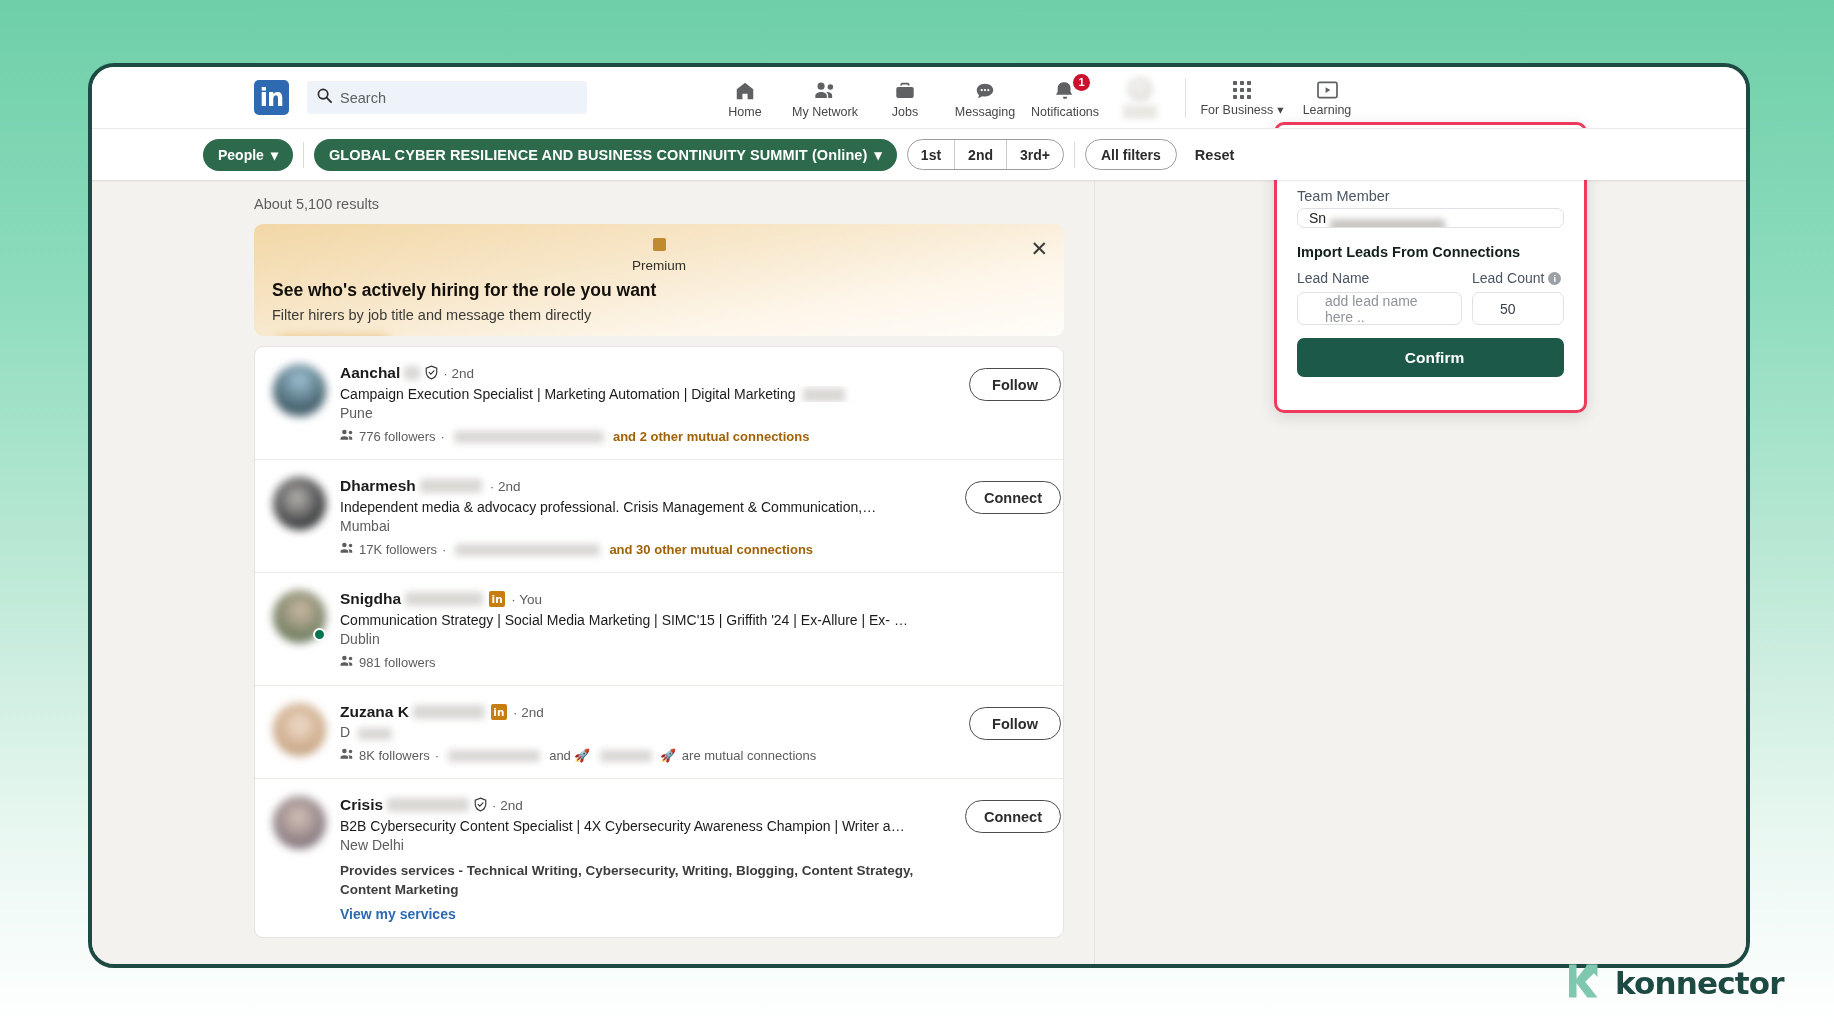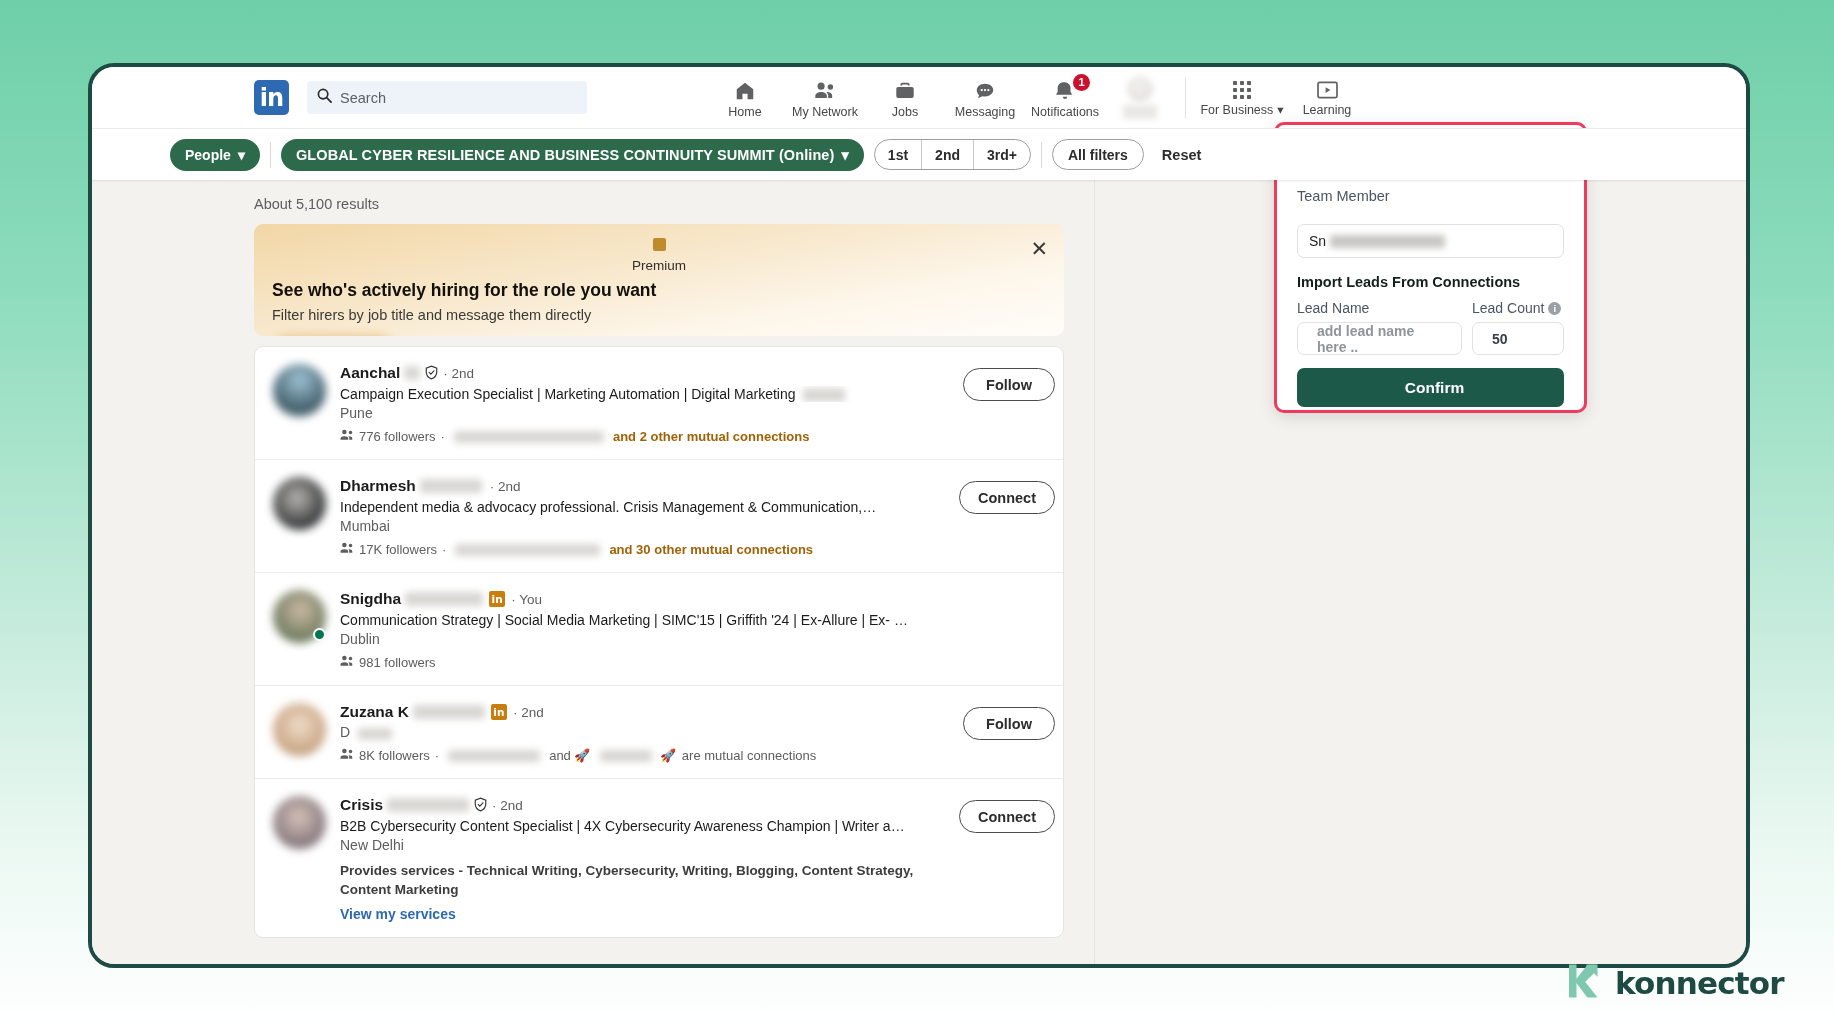--- a/index.html
+++ b/index.html
@@ -76,21 +76,21 @@
   .nav-sep { width: 1px; height: 40px; background: #e3e2e0; margin: 0 10px; }
   .nav-biz { display: flex; flex-direction: column; align-items: center; width: 92px; }
   .nav-biz .lbl { font-size: 12.5px; color: #464748; display: flex; align-items: center; gap: 4px; }
 
   
   .filter-bar {
     height: 52px;
     background: #ffffff;
     border-top: 1px solid #ebeae7;
     display: flex; align-items: center;
-    padding-left: 78px;
+    padding-left: 111px;
     gap: 10px;
     box-shadow: 0 1px 2px rgba(0,0,0,.10);
     position: relative; z-index: 5;
   }
   .pill-green {
     background: #2d6a4c; color: #fff;
     border-radius: 20px; height: 32px;
     display: flex; align-items: center; gap: 7px;
     padding: 0 15px;
     font-size: 14px; font-weight: 600;
@@ -131,21 +131,21 @@
   }
   .promo-tag { display: flex; align-items: center; gap: 7px; font-size: 13.5px; color: #32302c; flex-direction: column; }
   .promo-sq { width: 13px; height: 13px; background: #c08a2e; border-radius: 2px; }
   .promo-h { font-size: 17.5px; font-weight: 700; color: #13100b; margin-top: 7px; }
   .promo-p { font-size: 14.5px; color: #3b3a36; margin-top: 6px; }
   .promo-cta { width: 123px; height: 33px; border-radius: 17px; background: #e8c78c; filter: blur(5px); margin-top: 12px; }
   .promo-x { position: absolute; right: 16px; top: 14px; font-size: 21px; color: #3a3a38; line-height: 1; }
 
   .card { background: #fff; border: 1px solid #e6e4e1; border-radius: 9px; margin-top: 10px; }
   .res {
-    display: flex; gap: 14px; padding: 17px 8px 15px 18px;
+    display: flex; gap: 14px; padding: 17px 2px 15px 18px;
     border-bottom: 1px solid #ecebe8; position: relative;
   }
   .res:last-child { border-bottom: none; }
   .av { width: 53px; height: 53px; border-radius: 50%; flex: 0 0 53px; position: relative; }
   .av-inner { width: 100%; height: 100%; border-radius: 50%; filter: blur(4px); }
   .online { position: absolute; right: 0px; bottom: 2px; width: 13px; height: 13px; border-radius: 50%; background: #01754f; border: 2px solid #fff; }
   .r-body { flex: 1; min-width: 0; }
   .r-name { font-size: 15.5px; font-weight: 700; color: #1b1b1b; display: flex; align-items: center; gap: 0; flex-wrap: wrap; }
   .blur-name { display: inline-block; height: 14px; background: #d9d7d4; filter: blur(3.6px); border-radius: 2px; margin: 0 4px; vertical-align: middle; }
   .deg { font-size: 13.5px; font-weight: 400; color: #5d5d5d; margin-left: 4px; }
@@ -187,31 +187,31 @@
   .konn-ext { width: 15px; height: 15px; border: 1.6px solid #3c3c3c; border-radius: 2px; position: relative; }
   .konn-days {
     margin-left: auto;
     background: #d6f0e0; color: #16372a;
     border-radius: 13px; padding: 5px 11px;
     font-size: 12.5px; font-weight: 600; white-space: nowrap;
   }
   .konn-x { font-size: 20px; color: #2b2b2b; margin-left: 10px; line-height: 1; }
   .konn-lbl { font-size: 14.5px; color: #4b5563; margin-top: 15px; }
   .konn-input {
-    margin-top: 20px; height: 34px; border: 1px solid #dfe1e4; border-radius: 7px;
+    margin-top: 4px; height: 20px; border: 1px solid #dfe1e4; border-radius: 7px;
     display: flex; align-items: center; padding: 0 11px; font-size: 14px; color: #1b1b1b;
     position: relative; overflow: hidden;
   }
   .konn-input .blurval { position: absolute; left: 32px; top: 10px; height: 13px; width: 115px; background: #c9c7c4; filter: blur(3.4px); border-radius: 2px; }
   .konn-sec { font-size: 14.5px; font-weight: 700; color: #14201c; margin-top: 16px; }
   .konn-row { display: flex; gap: 10px; margin-top: 10px; }
   .konn-f1 { flex: 1 1 auto; }
   .konn-f2 { flex: 0 0 92px; }
   .konn-sub { font-size: 14px; color: #4b5563; display: flex; align-items: center; gap: 4px; }
-  .konn-field { margin-top: 6px; height: 33px; border: 1px solid #dfe1e4; border-radius: 7px; display: flex; align-items: center; padding: 0 19px; font-size: 14px; font-weight: bold; }
+  .konn-field { margin-top: 6px; height: 33px; border: 1px solid #dfe1e4; border-radius: 7px; display: flex; align-items: center; padding: 0 27px; font-size: 14px; }
   .konn-field.ph-grey { color: #8f949b; }
   .konn-field.val { color: #37404a; }
   .info-dot { width: 13px; height: 13px; border-radius: 50%; background: #9aa0a6; color: #fff; font-size: 9.5px; display: inline-flex; align-items: center; justify-content: center; font-weight: 700; }
   .konn-confirm {
     margin-top: 13px; height: 39px; border-radius: 7px;
     background: #1d5949; color: #fff; font-size: 15.5px; font-weight: 700;
     display: flex; align-items: center; justify-content: center; padding-left: 8px;
   }
 
   

